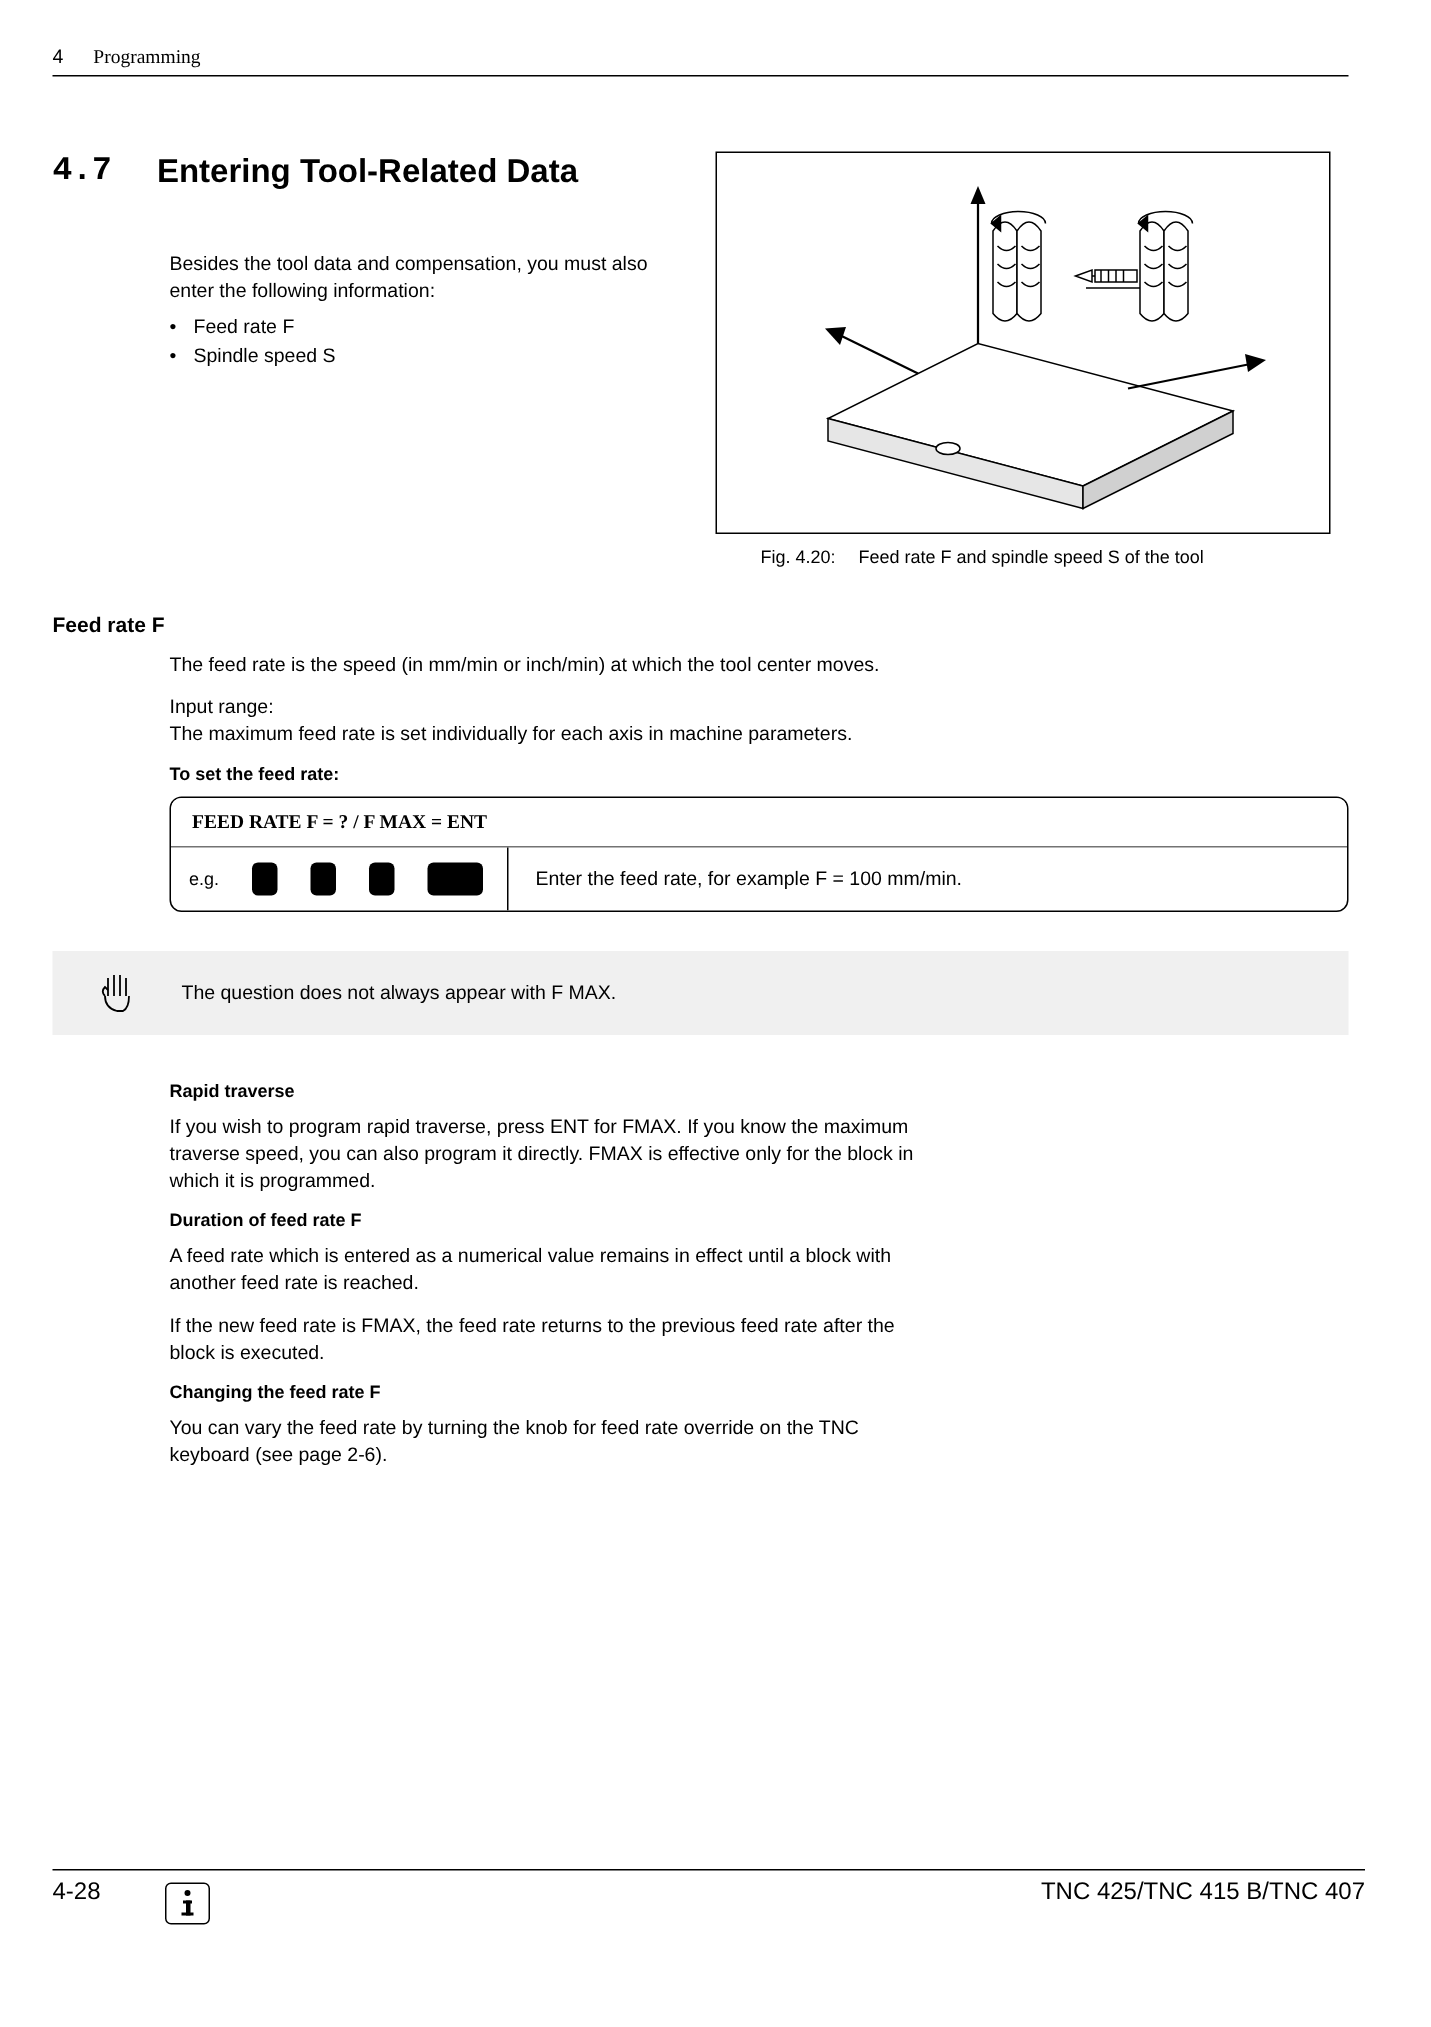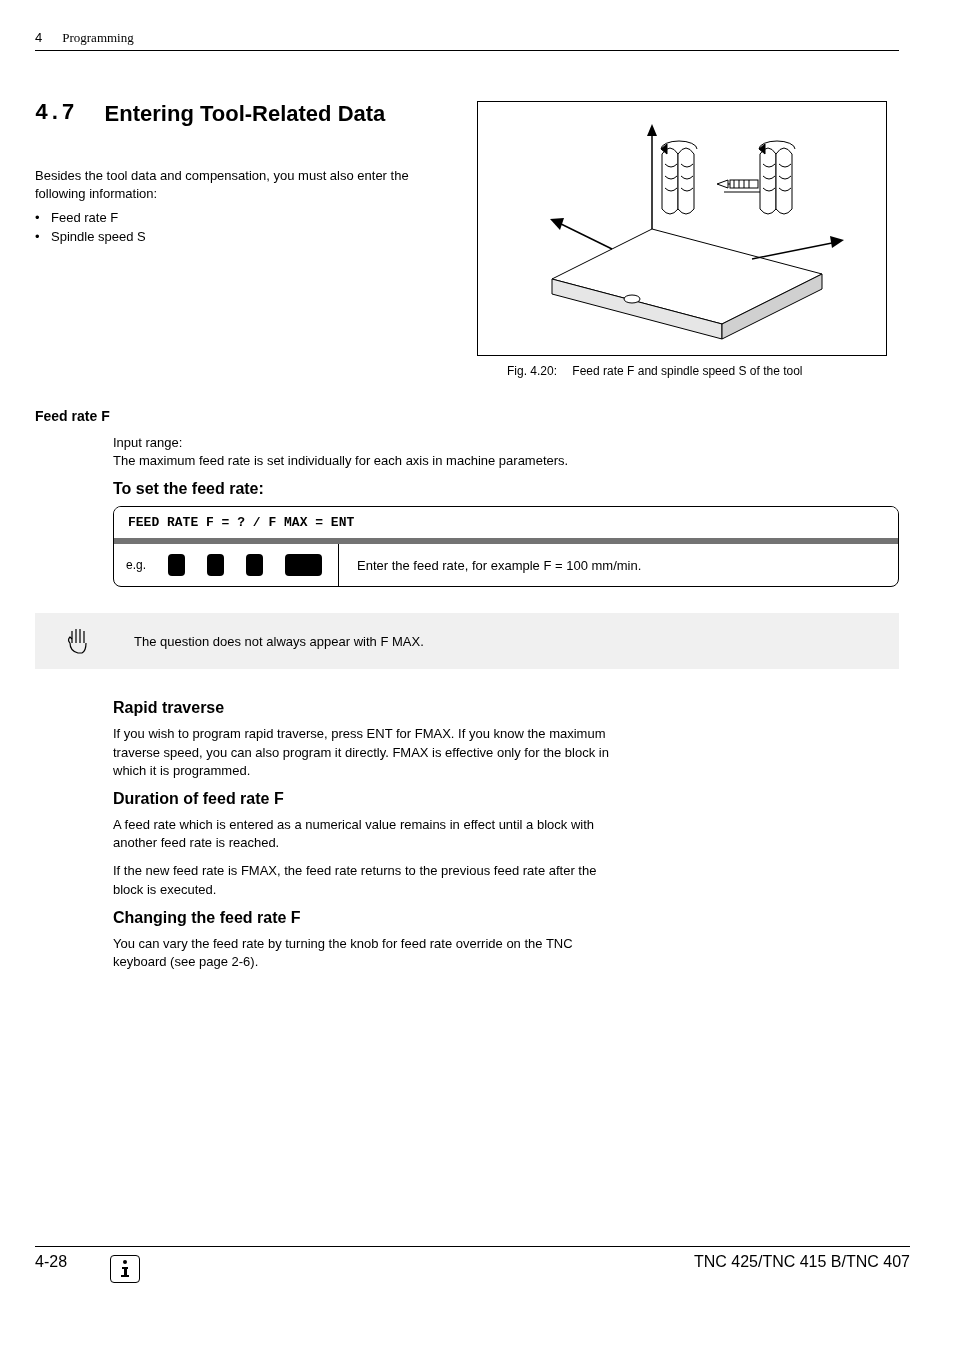--- a/index.html
+++ b/index.html
@@ -42,20 +42,21 @@
   }
   .two-col {
     display: flex;
     gap: 20px;
     align-items: flex-start;
   }
   .left-col { flex: 1; }
   .right-col { flex: 1; }
   .intro-block {
     margin-top: 40px;
+    margin-left: 78px;
   }
   .intro-text { font-size: 13px; line-height: 1.4; margin-bottom: 6px; }
   .bullet-list { margin-left: 0; list-style: none; }
   .bullet-list li { font-size: 13px; line-height: 1.4; padding-left: 16px; position: relative; }
   .bullet-list li::before { content: "•"; position: absolute; left: 0; }
   .figure-box {
     border: 1px solid #000;
     width: 410px;
     height: 255px;
     display: flex;
@@ -72,35 +73,35 @@
   .sub-heading {
     font-size: 14px;
     font-weight: bold;
     margin-top: 30px;
     margin-bottom: 10px;
   }
   .body-block {
     margin-left: 78px;
   }
   .para { font-size: 13px; line-height: 1.4; margin-bottom: 10px; max-width: 510px; }
-  .bold-sub { font-size: 16px; font-weight: bold; margin-top: 8px; margin-bottom: 8px; }
+  .bold-sub { font-size: 12px; font-weight: bold; margin-top: 8px; margin-bottom: 8px; }
   .dialog-table {
     width: 100%;
     border: 1px solid #000;
     border-radius: 8px;
     overflow: hidden;
     margin-top: 6px;
   }
   .dialog-header {
     background: #fff;
     padding: 8px 14px;
-    font-family: Liberation Mono, monospace;
+    font-family: Liberation Serif, serif;
     font-weight: bold;
     font-size: 13px;
-    border-bottom: 6px solid #737373;
+    border-bottom: 1px solid #737373;
   }
   .dialog-row {
     display: flex;
     align-items: stretch;
   }
   .dialog-key-cell {
     width: 225px;
     border-right: 1px solid #000;
     padding: 10px 12px;
     display: flex;
@@ -119,21 +120,21 @@
   .dialog-desc-cell {
     flex: 1;
     padding: 10px 18px;
     font-size: 13px;
     display: flex;
     align-items: center;
   }
   .note-row {
     display: flex;
     align-items: center;
-    gap: 43px;
+    gap: 30px;
     margin-top: 26px;
     margin-bottom: 30px;
     background: #f0f0f0;
     padding: 12px 0 12px 30px;
   }
   .note-icon {
     width: 26px;
     height: 32px;
   }
   .note-text { font-size: 13px; }
@@ -236,20 +237,21 @@
       </div>
       <div class="figure-caption">
         <span class="fig-label">Fig. 4.20:</span>
         <span>Feed rate F and spindle speed S of the tool</span>
       </div>
     </div>
   </div>
 
   <div class="sub-heading">Feed rate F</div>
   <div class="body-block">
+    <p class="para">The feed rate is the speed (in mm/min or inch/min) at which the tool center moves.</p>
     <p class="para" style="margin-bottom:0">Input range:</p>
     <p class="para">The maximum feed rate is set individually for each axis in machine parameters.</p>
 
     <div class="bold-sub">To set the feed rate:</div>
 
     <div class="dialog-table">
       <div class="dialog-header">FEED RATE F = ? / F MAX = ENT</div>
       <div class="dialog-row">
         <div class="dialog-key-cell">
           <span class="eg-label">e.g.</span>

